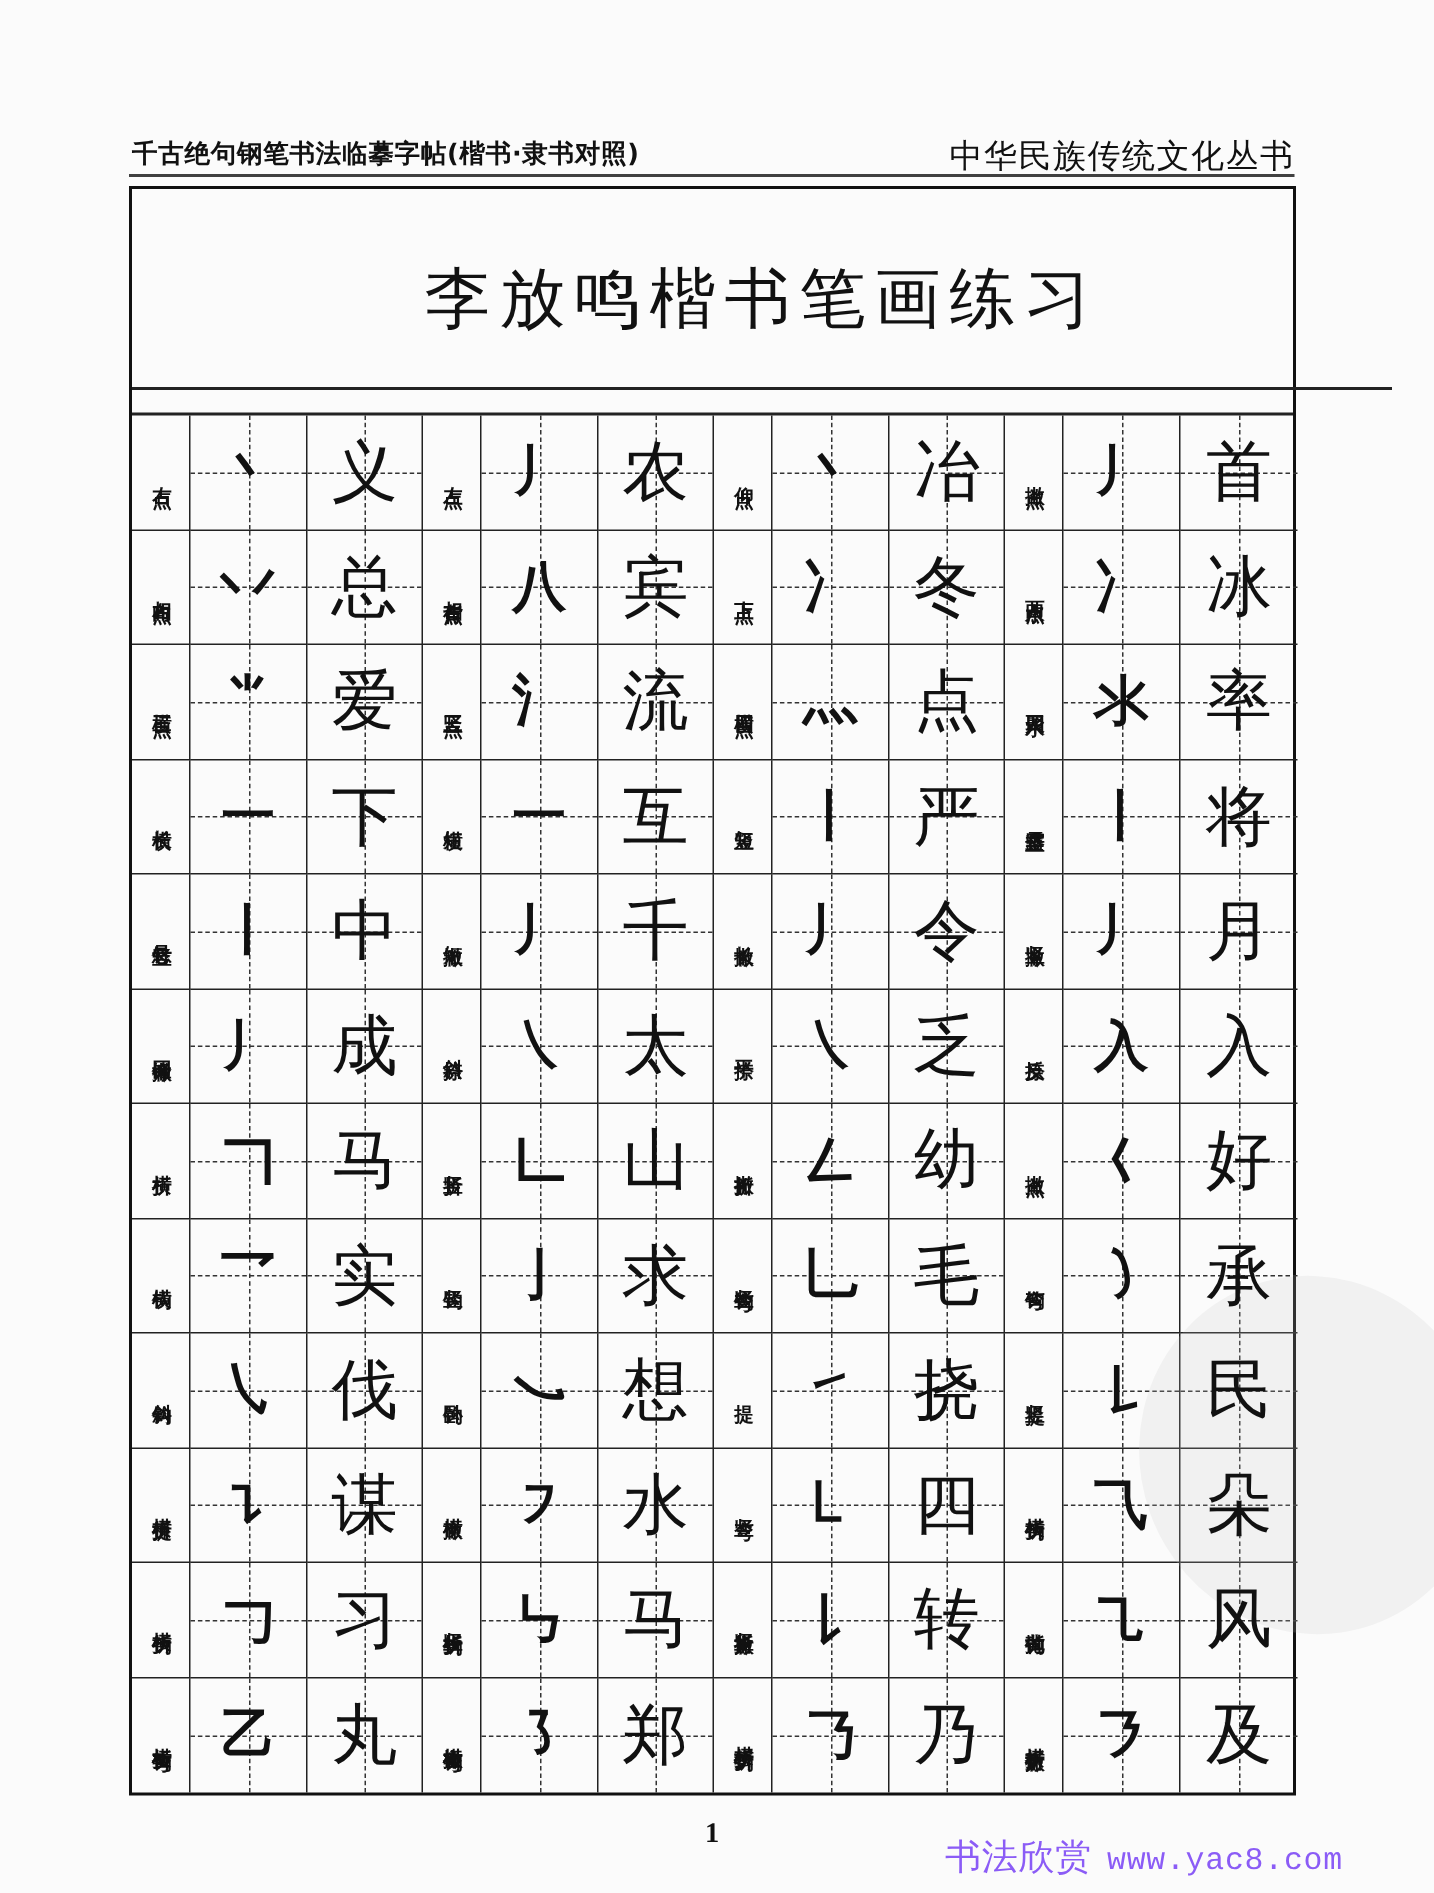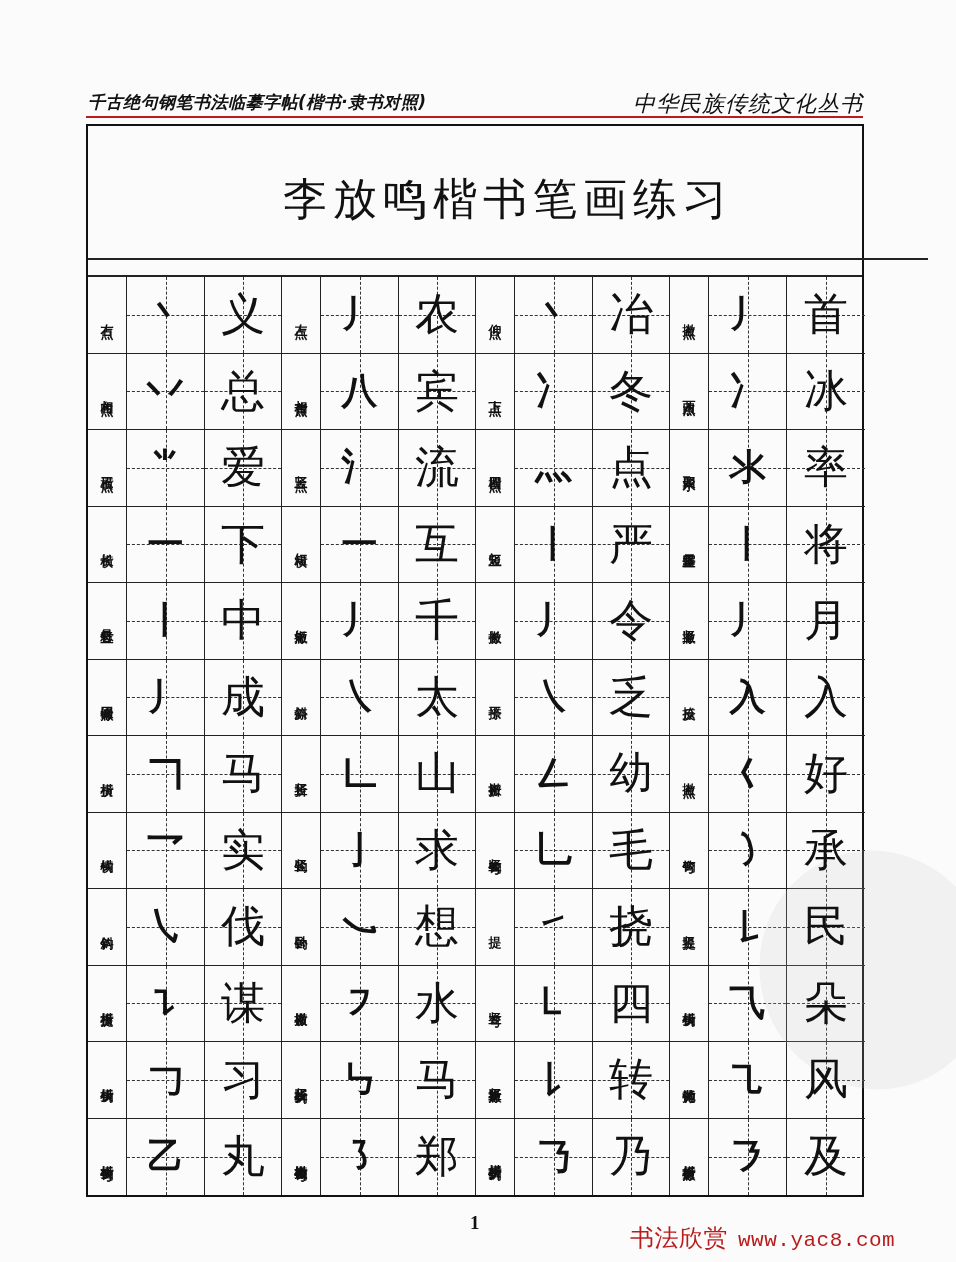--- a/index.html
+++ b/index.html
@@ -1,18 +1,18 @@
 <!DOCTYPE html>
 <html><head>
 <meta charset="utf-8">
 <style>
   html,body{margin:0;padding:0;}
   body{width:956px;height:1262px;background:#fbfbfb;position:relative;overflow:hidden;
        font-family:"DejaVu Sans","Liberation Sans",sans-serif;color:#111;}
-  .header{position:absolute;left:86px;top:88px;width:777px;height:28px;border-bottom:2px solid #b91c1c;font-style:italic;}
+  .header{position:absolute;left:86px;top:88px;width:777px;height:28px;border-bottom:2px solid #404040;}
   .header .left{position:absolute;left:2px;top:3px;font-size:17px;font-weight:bold;letter-spacing:0.5px;}
   .header .right{position:absolute;right:0;top:1px;font-size:22px;letter-spacing:1px;}
   .frame{position:absolute;left:86px;top:124px;width:774px;height:1069px;border:2px solid #111;box-sizing:content-box;}
   .titleband{position:absolute;left:0;top:0;width:840px;height:132px;border-bottom:2px solid #222;}
   .titleband .title{position:absolute;left:0;width:100%;top:44px;text-align:center;
        font-family:"DejaVu Serif","Liberation Serif",serif;font-size:44px;letter-spacing:6px;}
   .spacer{position:absolute;left:0;top:134px;width:774px;height:15px;border-bottom:2px solid #222;}
   .grid{position:absolute;left:0;top:151px;width:774px;height:918px;display:grid;
         grid-template-columns:39px 78px 77px 39px 78px 77px 39px 78px 77px 39px 78px 78px;
         grid-template-rows:repeat(12,1fr);}
@@ -22,21 +22,21 @@
   .label{display:flex;align-items:center;justify-content:center;}
   .label span{writing-mode:vertical-rl;text-orientation:upright;font-size:13px;font-weight:bold;letter-spacing:1px;line-height:1;}
   .box::before{content:"";position:absolute;left:0;right:0;top:50%;border-top:1.5px dashed #333;}
   .box::after{content:"";position:absolute;top:0;bottom:0;left:50%;border-left:1.5px dashed #333;}
   .glyph{position:absolute;inset:0;display:flex;align-items:center;justify-content:center;z-index:1;
          font-family:"DejaVu Serif","Liberation Serif",serif;}
   .stroke .glyph{font-size:36px;font-weight:bold;}
   .char .glyph{font-size:44px;}
   .pagenum{position:absolute;left:470px;top:1212px;font-family:"Liberation Serif",serif;font-size:19px;font-weight:bold;}
   .watermark{position:absolute;left:630px;top:1222px;font-family:"DejaVu Serif","Liberation Serif",serif;
-             font-size:24px;color:#b91c1c;letter-spacing:0.5px;white-space:nowrap;}
+             font-size:24px;color:#8b5cf6;letter-spacing:0.5px;white-space:nowrap;}
   .watermark .url{font-family:"Liberation Mono","DejaVu Sans Mono",monospace;font-size:21px;margin-left:10px;}
   .stamp{position:absolute;left:760px;top:850px;width:230px;height:240px;border-radius:50%;
          background:rgba(200,200,200,0.18);transform:rotate(-20deg);}
 </style>
 </head>
 <body>
 
 <div class="header">
   <span class="left">千古绝句钢笔书法临摹字帖(楷书·隶书对照)</span>
   <span class="right">中华民族传统文化丛书</span>

